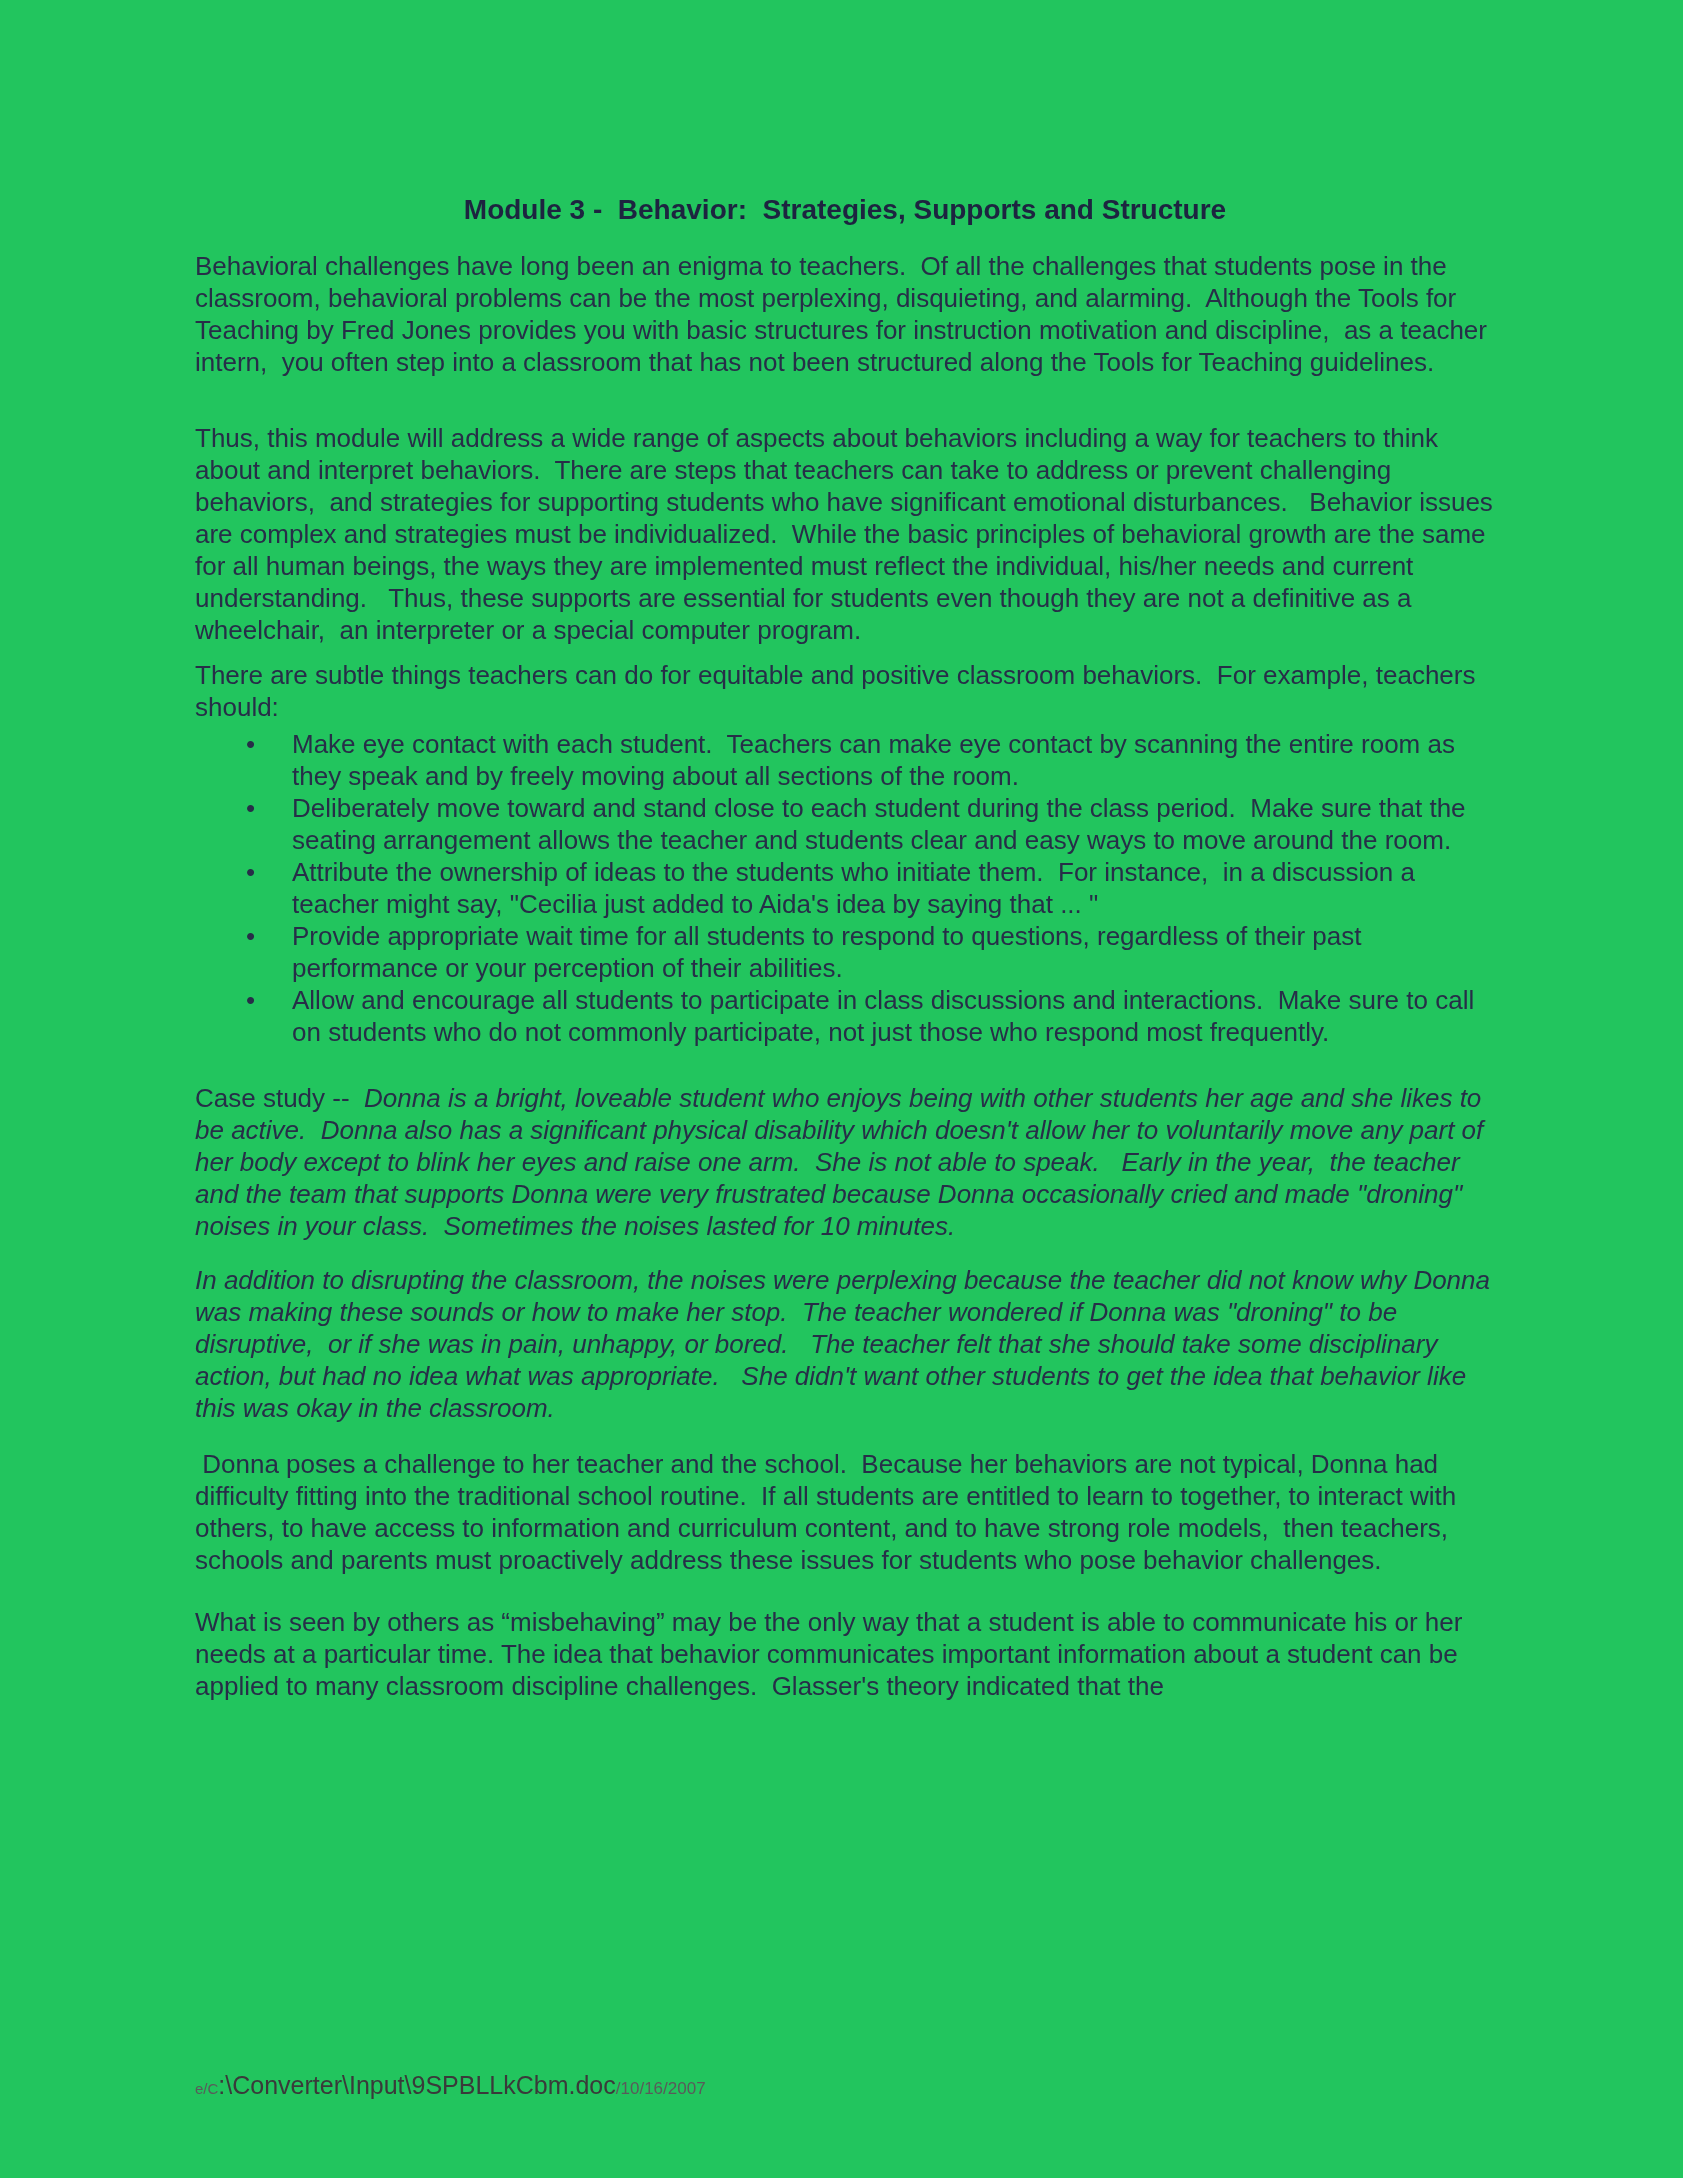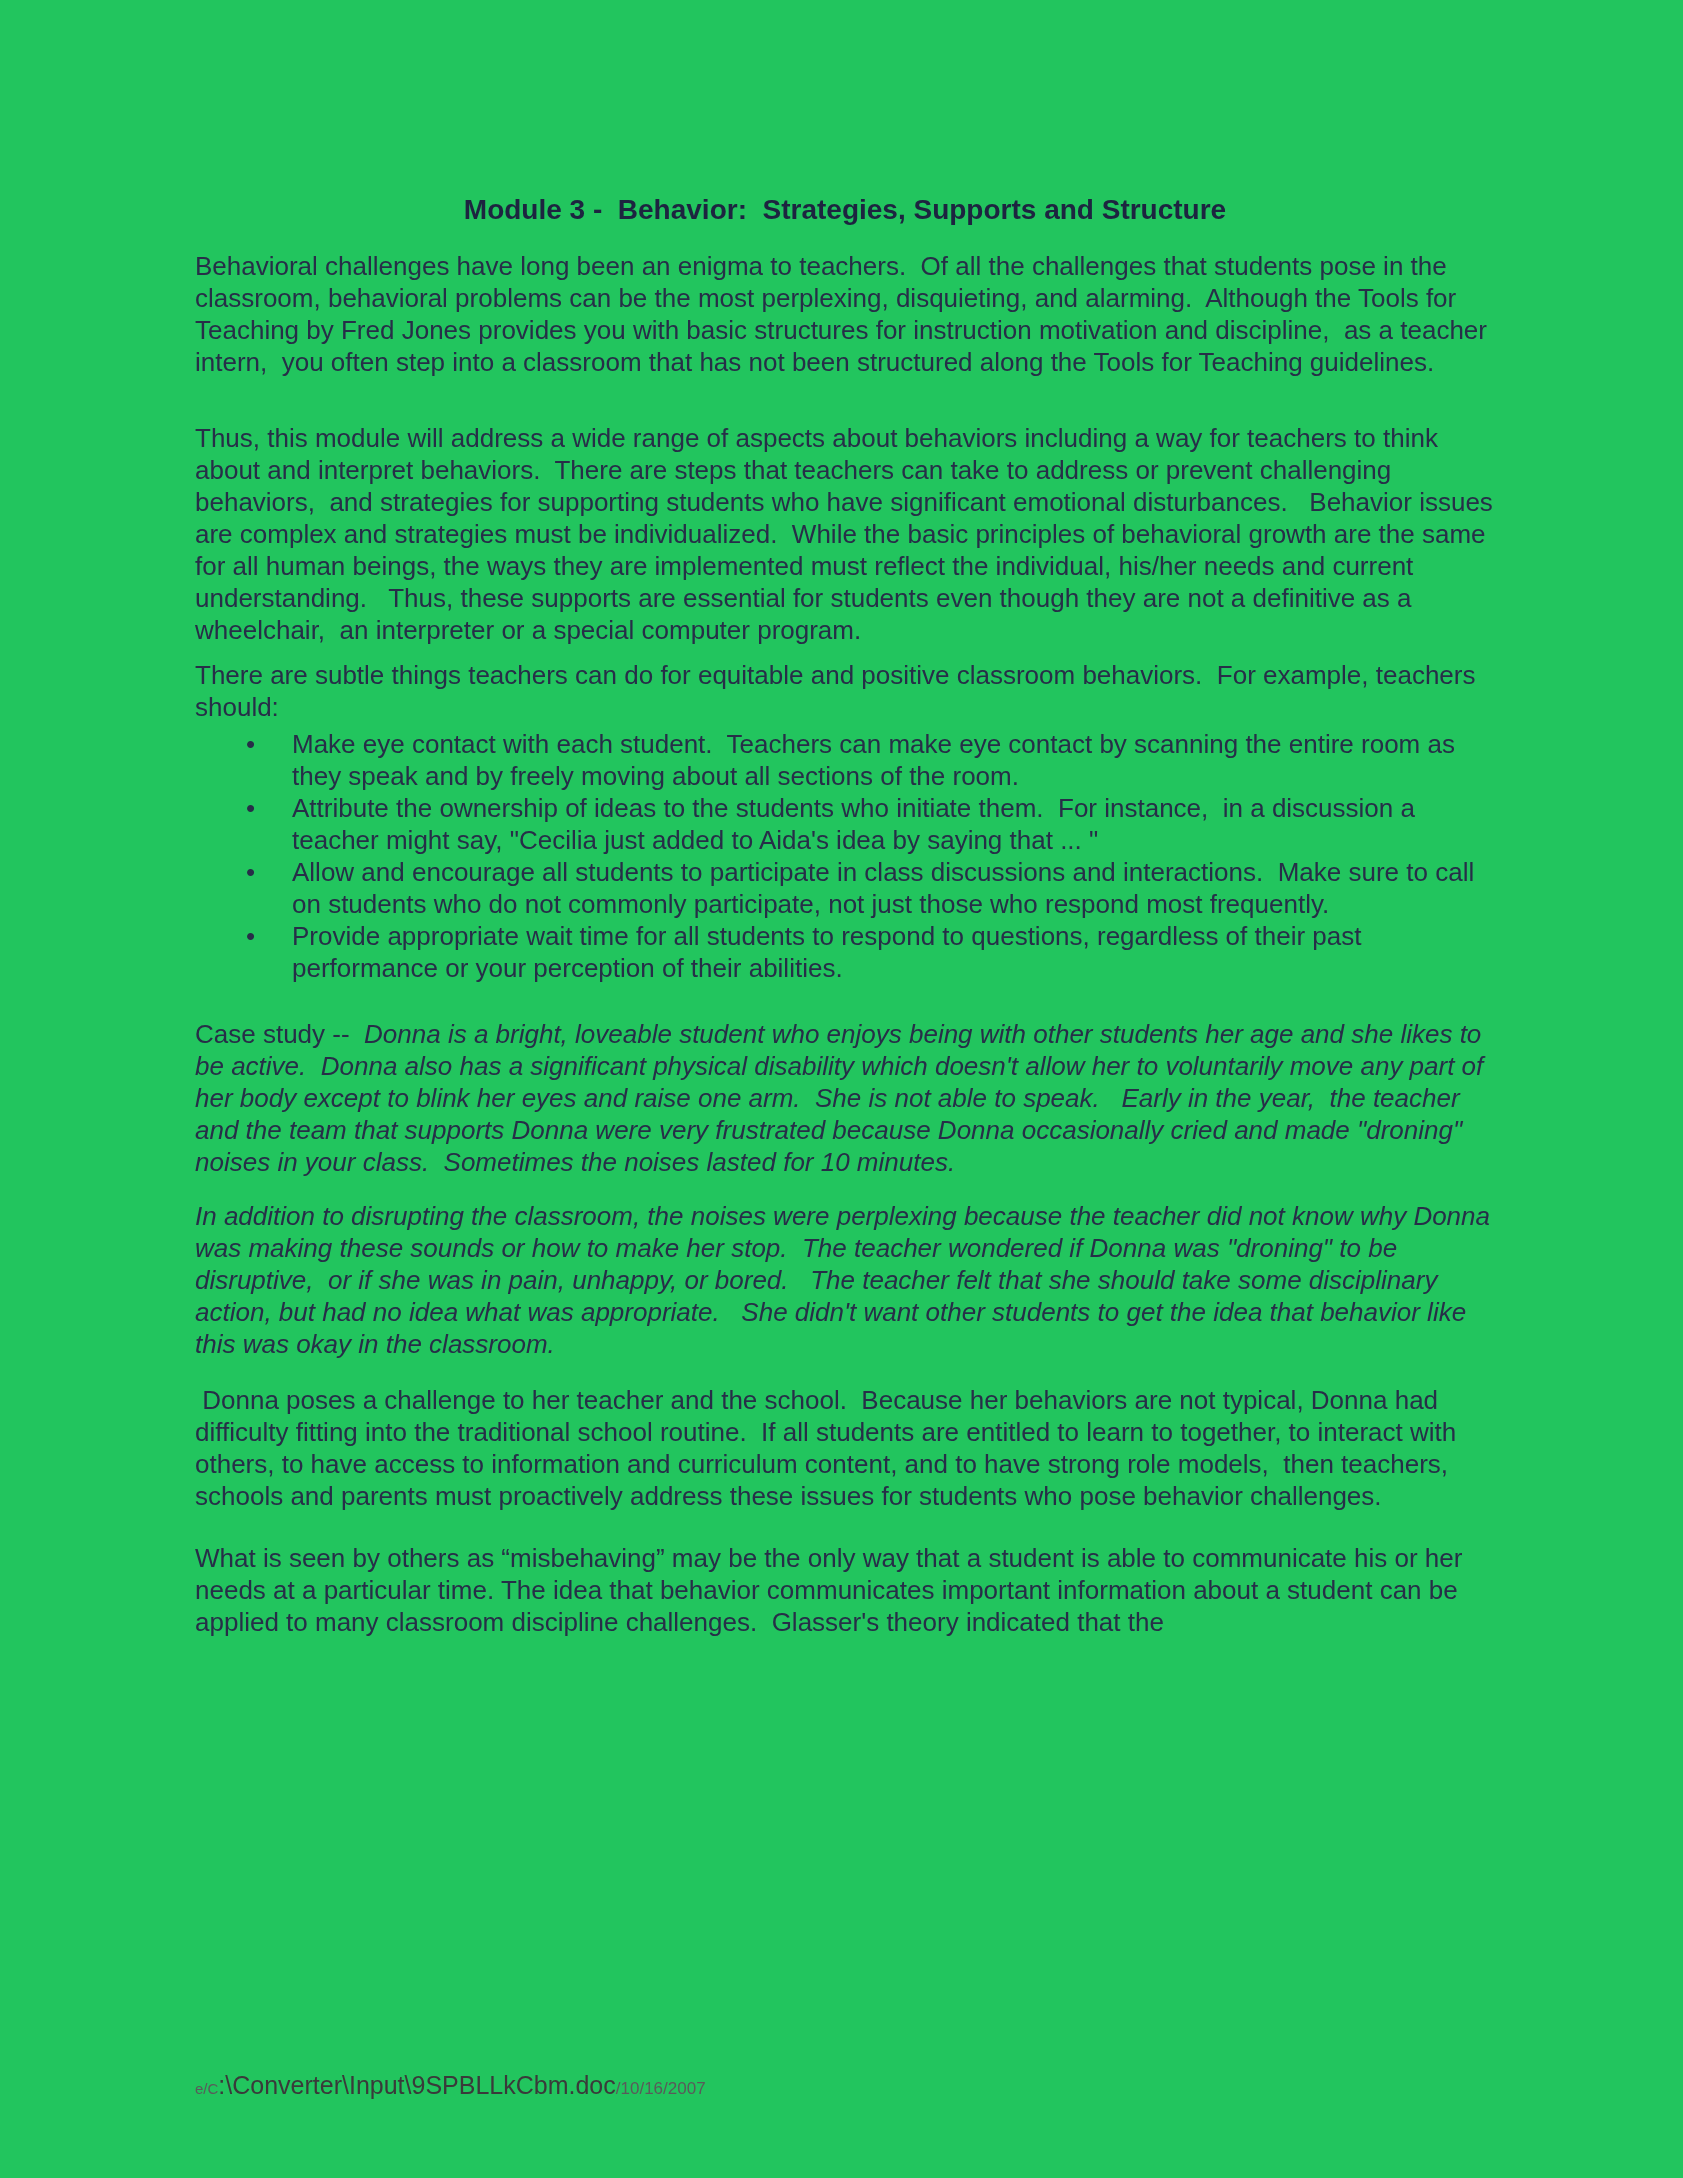--- a/index.html
+++ b/index.html
@@ -86,23 +86,24 @@
   <h1 class="title">Module 3 -  Behavior:  Strategies, Supports and Structure</h1>
 
   <p class="para p-intro">Behavioral challenges have long been an enigma to teachers.  Of all the challenges that students pose in the classroom, behavioral problems can be the most perplexing, disquieting, and alarming.  Although the Tools for Teaching by Fred Jones provides you with basic structures for instruction motivation and discipline,  as a teacher intern,  you often step into a classroom that has not been structured along the Tools for Teaching guidelines.</p>
 
   <p class="para p-overview">Thus, this module will address a wide range of aspects about behaviors including a way for teachers to think about and interpret behaviors.  There are steps that teachers can take to address or prevent challenging behaviors,  and strategies for supporting students who have significant emotional disturbances.   Behavior issues are complex and strategies must be individualized.  While the basic principles of behavioral growth are the same for all human beings, the ways they are implemented must reflect the individual, his/her needs and current understanding.   Thus, these supports are essential for students even though they are not a definitive as a wheelchair,  an interpreter or a special computer program.</p>
 
   <p class="para p-subtle">There are subtle things teachers can do for equitable and positive classroom behaviors.  For example, teachers should:</p>
 
   <ul class="bullets">
     <li><span class="li-text">Make eye contact with each student.  Teachers can make eye contact by scanning the entire room as they speak and by freely moving about all sections of the room.</span></li>
+    <li><span class="li-text">Deliberately move toward and stand close to each student during the class period.  Make sure that the seating arrangement allows the teacher and students clear and easy ways to move around the room.</span></li>
     <li><span class="li-text">Attribute the ownership of ideas to the students who initiate them.  For instance,  in a discussion a teacher might say, "Cecilia just added to Aida's idea by saying that ... "</span></li>
+    <li><span class="li-text">Provide appropriate wait time for all students to respond to questions, regardless of their past performance or your perception of their abilities.</span></li>
     <li><span class="li-text">Allow and encourage all students to participate in class discussions and interactions.  Make sure to call on students who do not commonly participate, not just those who respond most frequently.</span></li>
-    <li><span class="li-text">Provide appropriate wait time for all students to respond to questions, regardless of their past performance or your perception of their abilities.</span></li>
   </ul>
 
   <p class="para p-case"><span>Case study --  </span><span class="italic">Donna is a bright, loveable student who enjoys being with other students her age and she likes to be active.  Donna also has a significant physical disability which doesn't allow her to voluntarily move any part of her body except to blink her eyes and raise one arm.  She is not able to speak.   Early in the year,  the teacher  and the team that supports Donna were very frustrated because Donna occasionally cried and made "droning" noises in your class.  Sometimes the noises lasted for 10 minutes.</span></p>
 
   <p class="para p-case2 italic">In addition to disrupting the classroom, the noises were perplexing because the teacher did not know why Donna was making these sounds or how to make her stop.  The teacher wondered if Donna was "droning" to be disruptive,  or if she was in pain, unhappy, or bored.   The teacher felt that she should take some disciplinary action, but had no idea what was appropriate.   She didn't want other students to get the idea that behavior like this was okay in the classroom.</p>
 
   <p class="para p-donna"> Donna poses a challenge to her teacher and the school.  Because her behaviors are not typical, Donna had difficulty fitting into the traditional school routine.  If all students are entitled to learn to together, to interact with others, to have access to information and curriculum content, and to have strong role models,  then teachers, schools and parents must proactively address these issues for students who pose behavior challenges.</p>
 
 
   <p class="para p-last">What is seen by others as “misbehaving” may be the only way that a student is able to communicate his or her needs at a particular time. The idea that behavior communicates important information about a student can be applied to many classroom discipline challenges.  Glasser's theory indicated that the</p>

